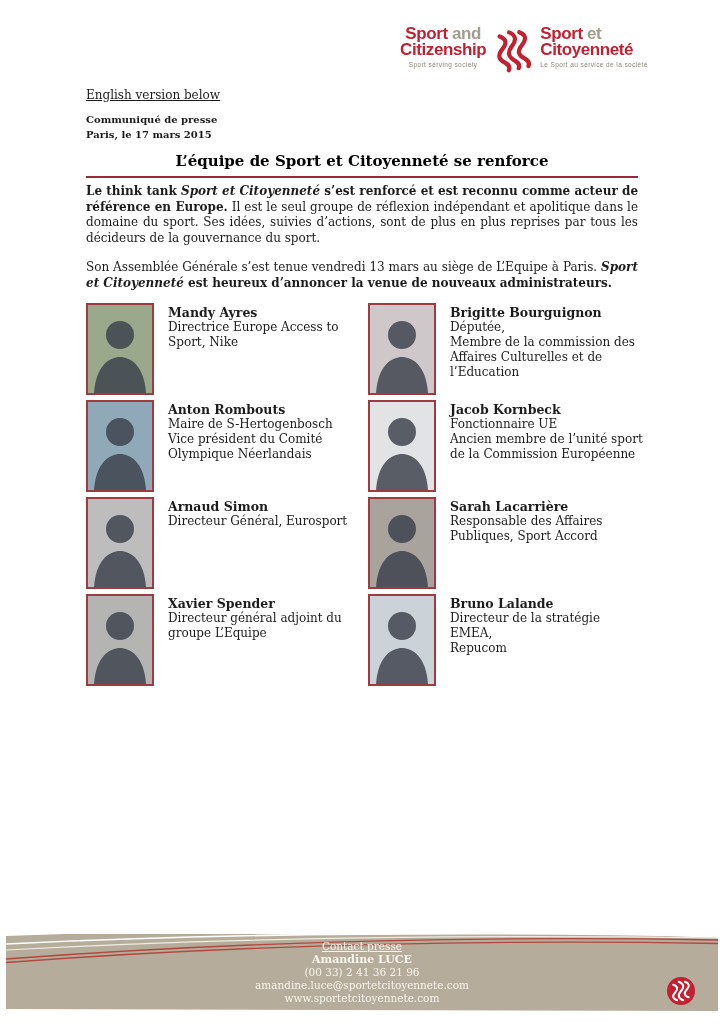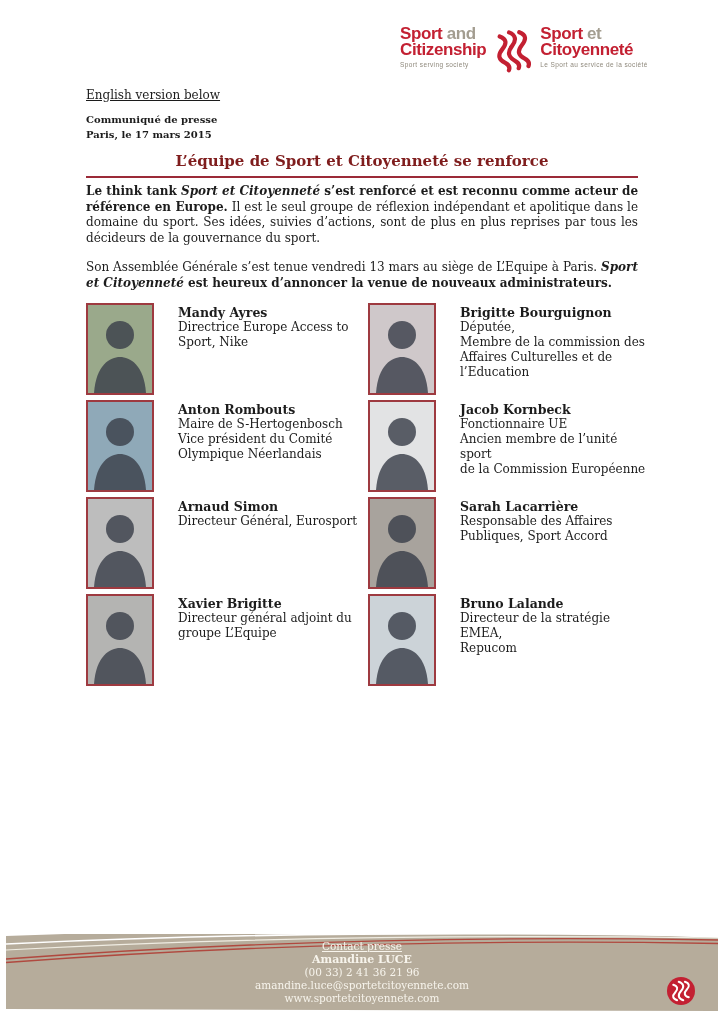--- a/index.html
+++ b/index.html
@@ -6,37 +6,37 @@
   .page{position:relative;width:724px;height:1024px;background:#ffffff;overflow:hidden;
         font-family:"DejaVu Serif","Liberation Serif",serif;color:#1c1c1c;}
 
   
   .logo{position:absolute;left:400px;top:26px;display:flex;align-items:flex-start;gap:9px;
         font-family:"Liberation Sans",sans-serif;}
   .logo-col{display:flex;flex-direction:column;}
   .logo-line{font-weight:bold;font-size:17px;line-height:16px;letter-spacing:-0.4px;color:#c32032;white-space:nowrap;}
   .logo-line .gray{color:#a39d90;}
   .logo-tag{font-size:6.5px;color:#8f897c;margin-top:3px;letter-spacing:0.4px;white-space:nowrap;}
-  .logo-en{}
+  .logo-en{align-items:center;}
   .logo-icon{margin-top:2px;}
 
   
   .eng-note{position:absolute;left:86px;top:88px;font-size:12px;text-decoration:underline;}
   .release-block{position:absolute;left:86px;top:112px;font-size:10px;font-weight:bold;line-height:15px;}
   .title-block{position:absolute;left:86px;top:151px;width:552px;text-align:center;
                border-bottom:2px solid #9b2a38;padding-bottom:6px;}
-  .doc-title{font-size:15px;font-weight:bold;color:#7f1d1d;}
+  .doc-title{font-size:15px;font-weight:bold;color:#000000;}
   .intro{position:absolute;left:86px;top:184px;width:552px;font-size:12px;line-height:15.6px;text-align:justify;}
   .intro p{margin:0 0 14px 0;}
   .bi{font-style:italic;font-weight:bold;}
 
   
   .people{position:absolute;left:86px;top:303px;width:560px;display:grid;
           grid-template-columns:282px 278px;}
-  .person{display:flex;gap:24px;margin-bottom:5px;}
+  .person{display:flex;gap:14px;margin-bottom:5px;}
   .photo{width:64px;height:88px;border:2px solid #9e3a40;flex:0 0 auto;position:relative;overflow:hidden;}
   .photo svg{position:absolute;left:0;top:0;}
   .ptext{padding-top:2px;}
   .pname{font-weight:bold;font-size:12.5px;line-height:15px;}
   .prole{font-size:12px;line-height:15px;white-space:pre-line;}
 
   
   .footer{position:absolute;left:0;top:934px;width:724px;height:96px;}
   .footer-band{position:absolute;left:6px;top:0;width:712px;height:96px;}
   .footer-text{position:absolute;left:0;right:0;top:6px;text-align:center;color:#f7f4ec;
@@ -172,21 +172,21 @@
         </div>
     </div>
     <div class="person">
       <div class="photo" style="background: rgb(180, 180, 178);">
           <svg width="64" height="88" viewBox="0 0 64 88">
             <circle cx="32" cy="30" r="14" fill="rgba(58,63,74,0.82)"></circle>
             <path d="M6,88 C8,60 22,52 32,52 C42,52 56,60 58,88 Z" fill="rgba(58,63,74,0.82)"></path>
           </svg>
         </div>
       <div class="ptext">
-          <div class="pname">Xavier Brigitte</div>
+          <div class="pname">Xavier Spender</div>
           <div class="prole">Directeur général adjoint du
 groupe L’Equipe</div>
         </div>
     </div>
     <div class="person">
       <div class="photo" style="background: rgb(204, 211, 216);">
           <svg width="64" height="88" viewBox="0 0 64 88">
             <circle cx="32" cy="30" r="14" fill="rgba(58,63,74,0.82)"></circle>
             <path d="M6,88 C8,60 22,52 32,52 C42,52 56,60 58,88 Z" fill="rgba(58,63,74,0.82)"></path>
           </svg>

